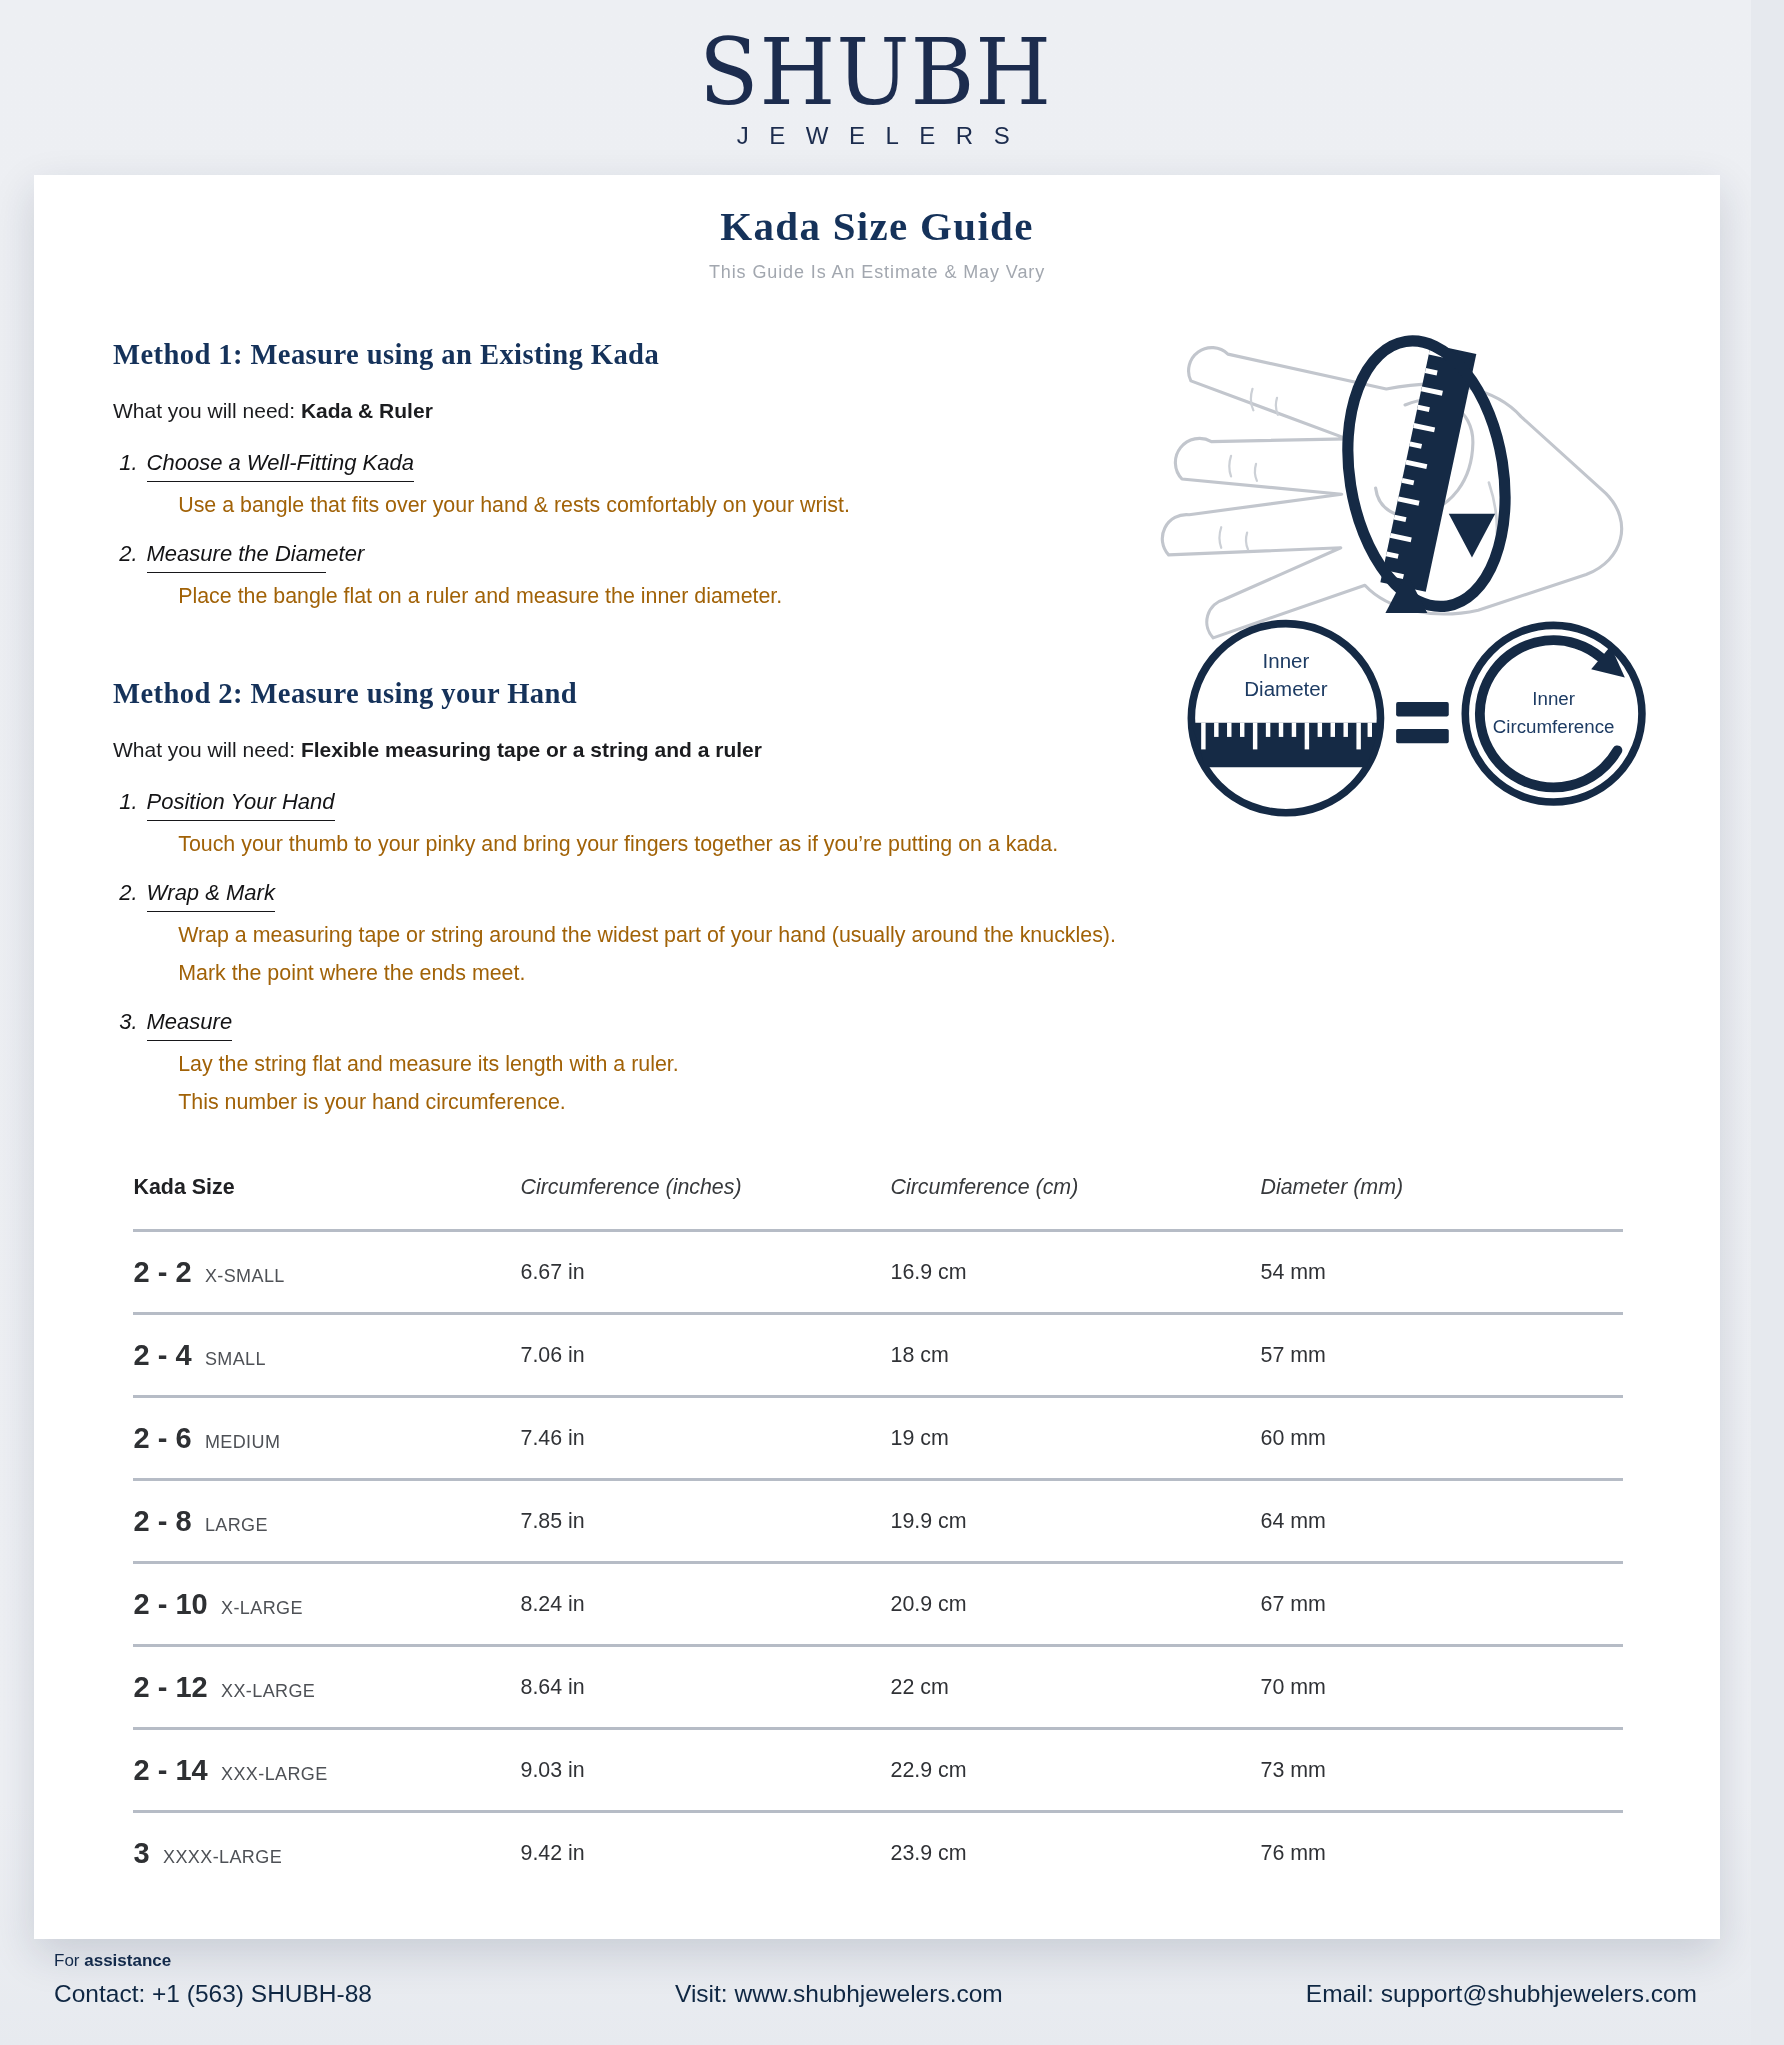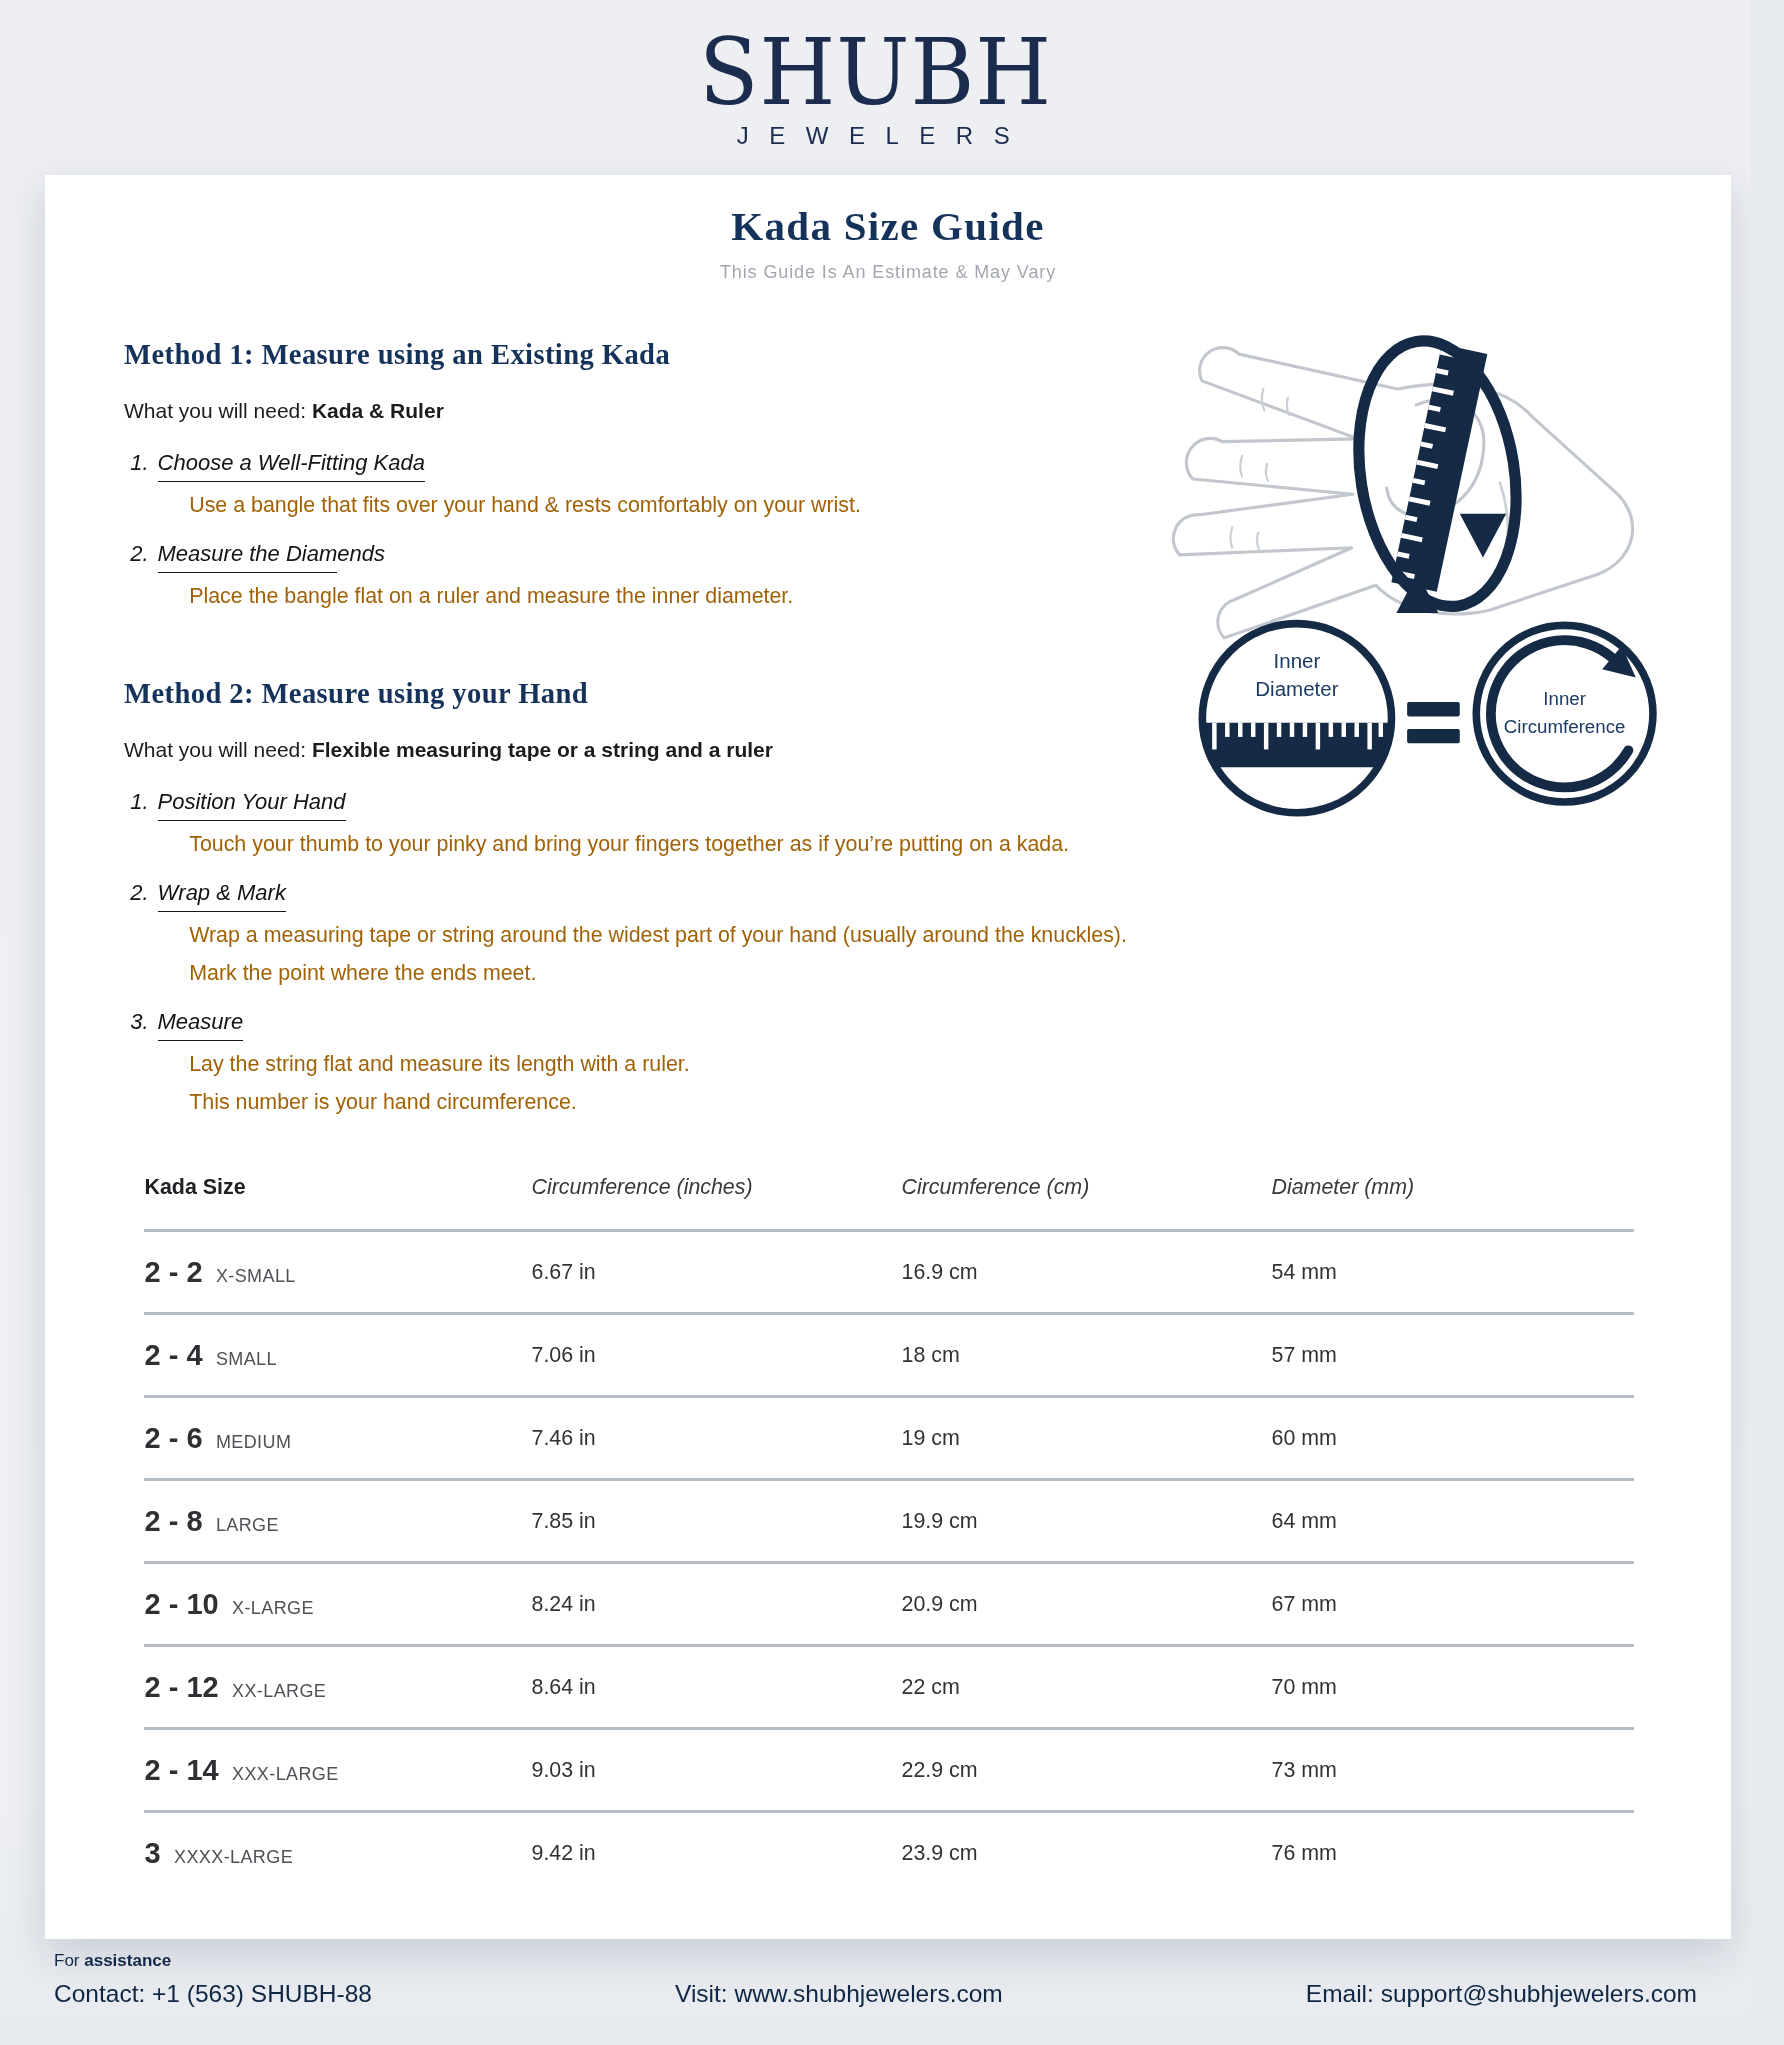--- a/index.html
+++ b/index.html
@@ -13,21 +13,21 @@
   
   .brand { position: absolute; top: 0; left: 0; right: 0; text-align: center; padding-top: 27px; color: #1c2c4e; }
   .brand-name {
     font-family: "DejaVu Serif", "Liberation Serif", serif;
     font-size: 87px; line-height: 1; letter-spacing: 0.9px;
     transform: scaleY(1.06); transform-origin: top center;
   }
   .brand-tagline { margin-top: 8px; font-size: 24px; letter-spacing: 20.5px; padding-left: 16px; color: #1c2c4e; }
   
   .card {
-    position: absolute; left: 45px; top: 175px; width: 1686px; height: 1764px;
+    position: absolute; left: 34px; top: 175px; width: 1686px; height: 1764px;
     background: #ffffff; box-shadow: 0 15px 40px rgba(25, 39, 68, 0.16);
     padding: 27px 79px 0; overflow: hidden;
   }
   .doc-title {
     text-align: center; font-family: "Liberation Serif", "DejaVu Serif", serif;
     font-weight: 700; font-size: 41px; color: #15325a; letter-spacing: 1.3px;
   }
   .doc-subtitle { text-align: center; margin-top: 11.6px; font-size: 18px; color: #a2a7af; letter-spacing: 0.9px; }
 
   .method-heading {
@@ -91,21 +91,21 @@
     </div>
     <div class="steps">
       <div class="step">
         <div class="step-title">
           <span class="step-num">1.</span><span class="u">Choose a Well-Fitting Kada</span><span></span>
         </div>
         <div class="step-line">Use a bangle that fits over your hand &amp; rests comfortably on your wrist.</div>
       </div>
       <div class="step">
         <div class="step-title">
-          <span class="step-num">2.</span><span class="u">Measure the Diam</span><span>ends</span>
+          <span class="step-num">2.</span><span class="u">Measure the Diam</span><span>eter</span>
         </div>
         <div class="step-line">Place the bangle flat on a ruler and measure the inner diameter.</div>
       </div>
     </div>
 
     <div class="method-heading mh2">Method 2: Measure using your Hand</div>
     <div class="need-line">
       <span>What you will need: </span><b>Flexible measuring tape or a string and a ruler</b>
     </div>
     <div class="steps">

